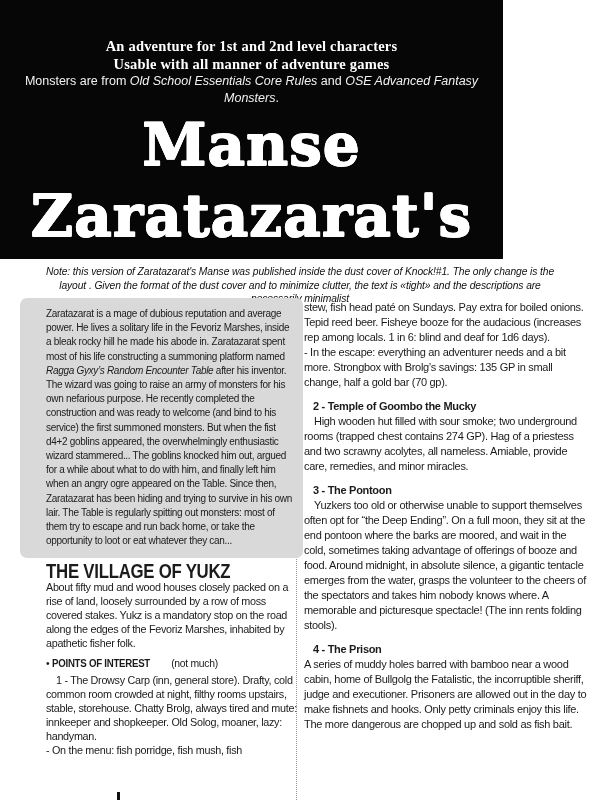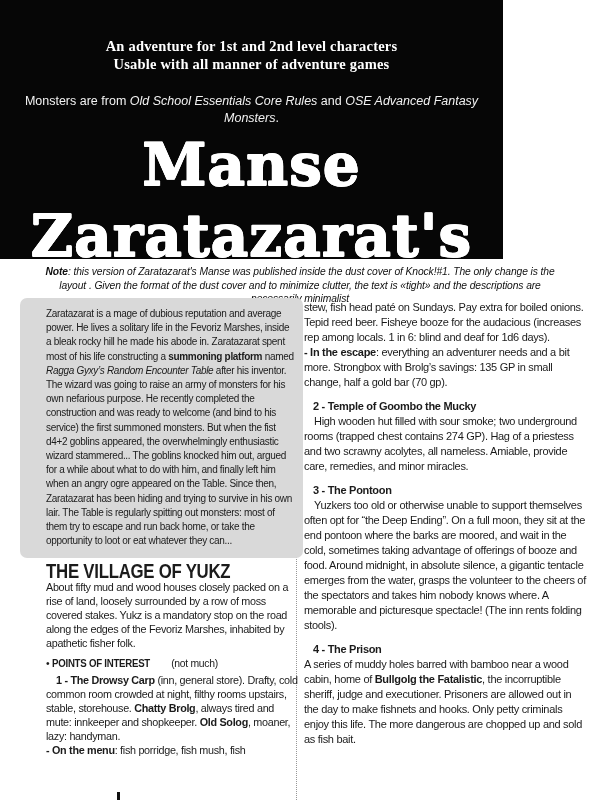--- a/index.html
+++ b/index.html
@@ -2,37 +2,36 @@
 <html><head>
 <meta charset="utf-8">
 <style>
   html,body{margin:0;padding:0;}
   body{background:#444;}
   #page{
     position:relative;width:600px;height:800px;margin:0 auto;
     background:#ffffff;overflow:hidden;
     font-family:"Liberation Sans",sans-serif;color:#1b1b1b;
   }
-  .b{font-weight:700;}
+  .b{font-weight:400;}
   .i{font-style:italic;}
 
   
   #banner{
     position:absolute;left:0;top:0;width:503px;height:259px;
     background:#060606;color:#ffffff;text-align:center;
   }
   .banner-line1,.banner-line2{
     font-family:"Liberation Serif",serif;font-weight:700;
     font-size:14.5px;line-height:18px;letter-spacing:0.2px;
   }
   .banner-line1{padding-top:37px;}
   .banner-line3{
     font-family:"Liberation Sans",sans-serif;font-size:12.5px;line-height:17px;
     color:#f2f2f2;
-    margin-top:20px;
   }
   .title{
     font-family:"DejaVu Serif","Liberation Serif",serif;font-weight:700;
     font-size:58px;line-height:71px;letter-spacing:1px;
     -webkit-text-stroke:1.4px #ffffff;
     text-shadow:0.6px 0 0 #fff,-0.6px 0 0 #fff,0 0.6px 0 #fff,0 -0.6px 0 #fff;
     margin-top:3px;
   }
   .byline{
     margin-top:7px;font-size:12.5px;letter-spacing:0.3px;color:#fde047;

